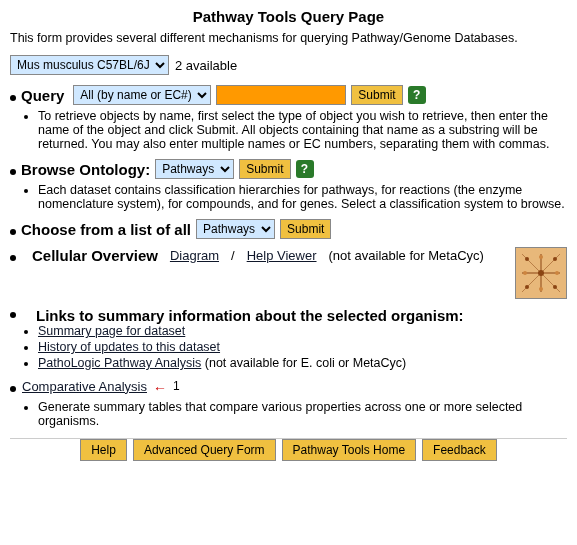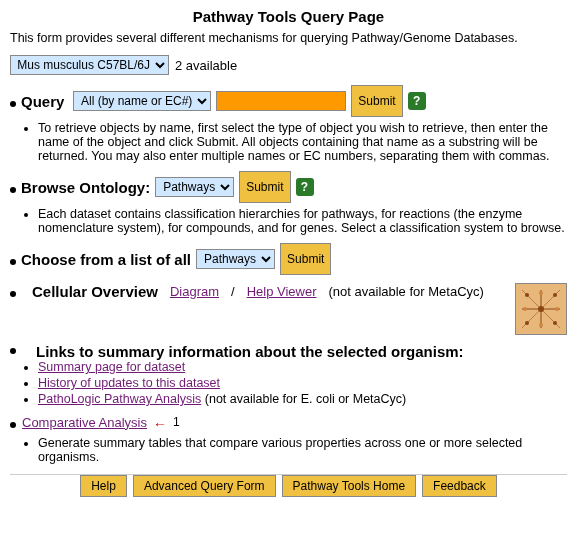--- a/index.html
+++ b/index.html
@@ -31,37 +31,36 @@
     .section-label-large {
       font-size: 15px;
       font-weight: bold;
     }
     select {
       font-size: 12px;
       padding: 1px 2px;
       background: #d0e8ff;
       border: 1px solid #888;
       height: 20px;
-      text-align: right;
     }
     input[type="text"] {
       background: #ff9900;
       border: 1px solid #888;
       height: 20px;
       width: 130px;
       font-size: 12px;
       padding: 1px 3px;
     }
     .submit-btn {
       background: #f0c040;
       border: 1px solid #888;
       padding: 1px 6px;
       font-size: 12px;
       cursor: pointer;
-      height: 32px;
+      height: 20px;
     }
     .help-icon {
       display: inline-flex;
       align-items: center;
       justify-content: center;
       width: 18px;
       height: 18px;
       background: #2a7a2a;
       color: #fff;
       font-weight: bold;
@@ -126,21 +125,21 @@
       border: 1px solid #888;
       display: flex;
       align-items: center;
       justify-content: center;
       overflow: hidden;
     }
     .links-section {
       margin-bottom: 8px;
     }
     a {
-      color: #701a75;
+      color: #0f172a;
       text-decoration: underline;
     }
     .comparative-row {
       display: flex;
       align-items: center;
       gap: 6px;
       margin-bottom: 6px;
     }
     .arrow-indicator {
       color: #cc0000;

